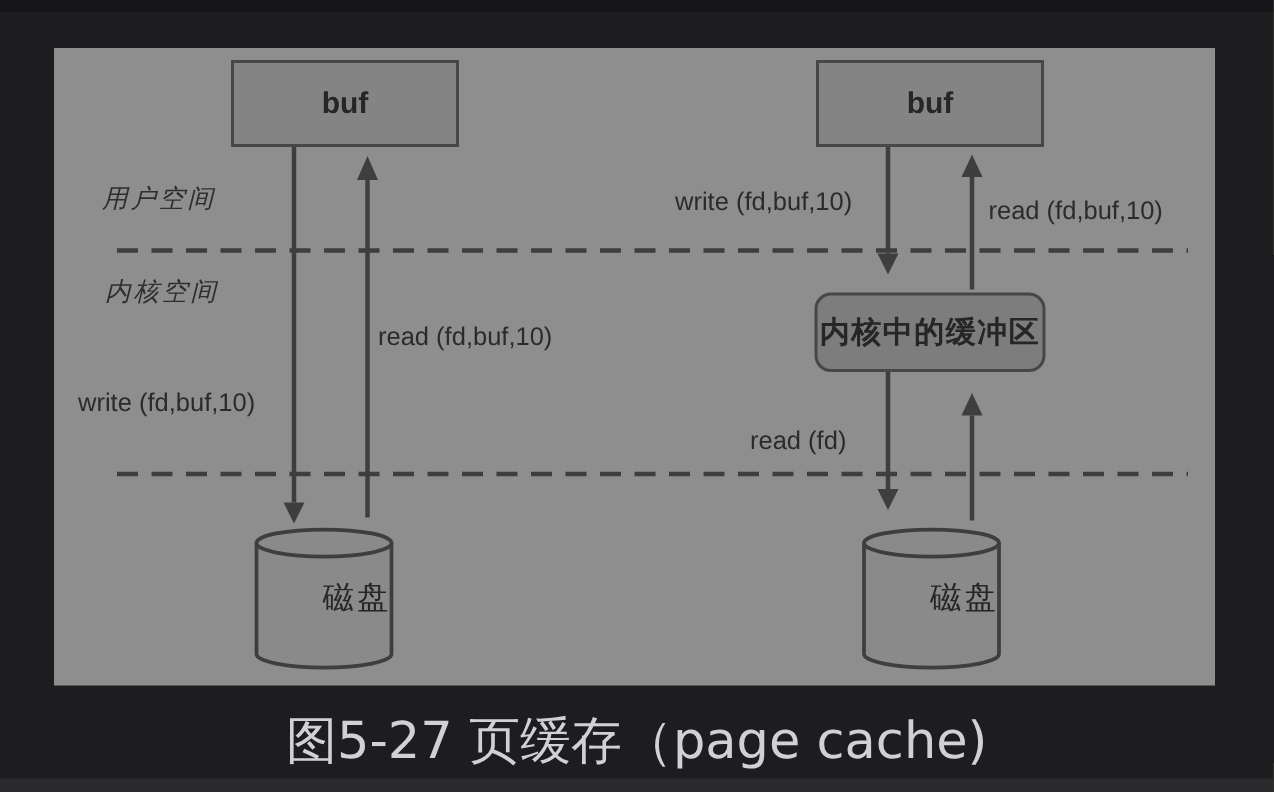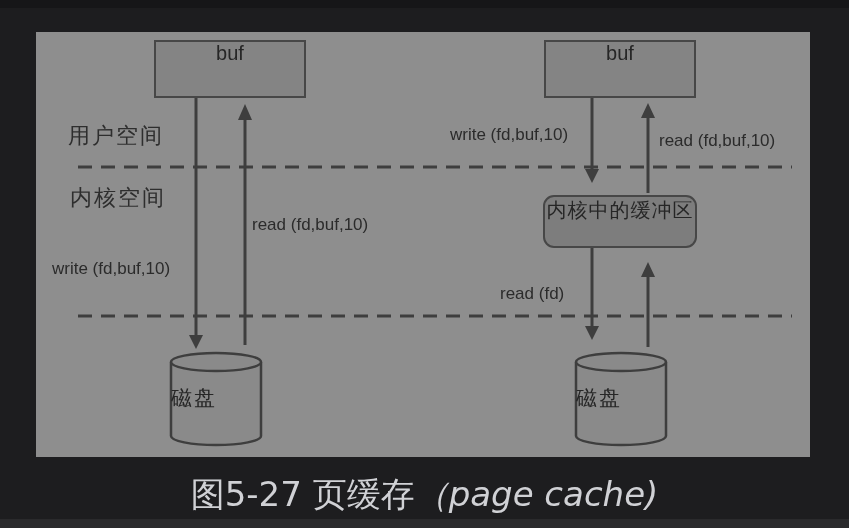--- a/index.html
+++ b/index.html
@@ -21,24 +21,25 @@
   }
   .panel {
     position: absolute;
     left: 36px; top: 32px;
     width: 774px; height: 425px;
     background: #8e8e8e;
   }
   .panel svg { position: absolute; left: 0; top: 0; }
   .box {
     position: absolute;
-    display: flex; justify-content: center;
+    display: flex; align-items: center; justify-content: center;
     border: 2px solid #474747;
     box-sizing: border-box;
     color: #262626;
+    font-weight: bold;
   }
   .buf-box {
     left: 118px; top: 8px; width: 152px; height: 58px;
     background: #848484;
     font-size: 20px;
   }
   .buf-box.right { left: 508px; }
   .kernel-box {
     left: 507px; top: 163px; width: 154px; height: 53px;
     background: #7d7d7d;
@@ -48,43 +49,44 @@
   }
   .dlabel {
     position: absolute;
     color: #2b2b2b;
     font-size: 17px;
     white-space: nowrap;
   }
   .space-label {
     position: absolute;
     color: #2e2e2e;
-    font-size: 22px;
+    font-size: 17px;
     letter-spacing: 2px;
     white-space: nowrap;
+    font-style: italic;
   }
   .disk-label {
     position: absolute;
     width: 90px;
-    text-align: left;
+    text-align: right;
     color: #262626;
     font-size: 21px;
     letter-spacing: 2px;
   }
   .caption {
     position: absolute;
     left: 0; top: 472px; width: 849px;
     text-align: center;
     color: #d0d1d5;
     font-size: 34px;
     line-height: 44px;
     font-family: "DejaVu Sans", sans-serif;
     white-space: nowrap;
   }
-  .caption .cap-en { font-style: italic; }
+  .caption .cap-en { }
 </style>
 </head>
 <body>
 
 <div class="screen">
   <div class="top-strip"></div>
 
   <div class="panel">
 
     <svg width="774" height="425" viewBox="0 0 774 425">

